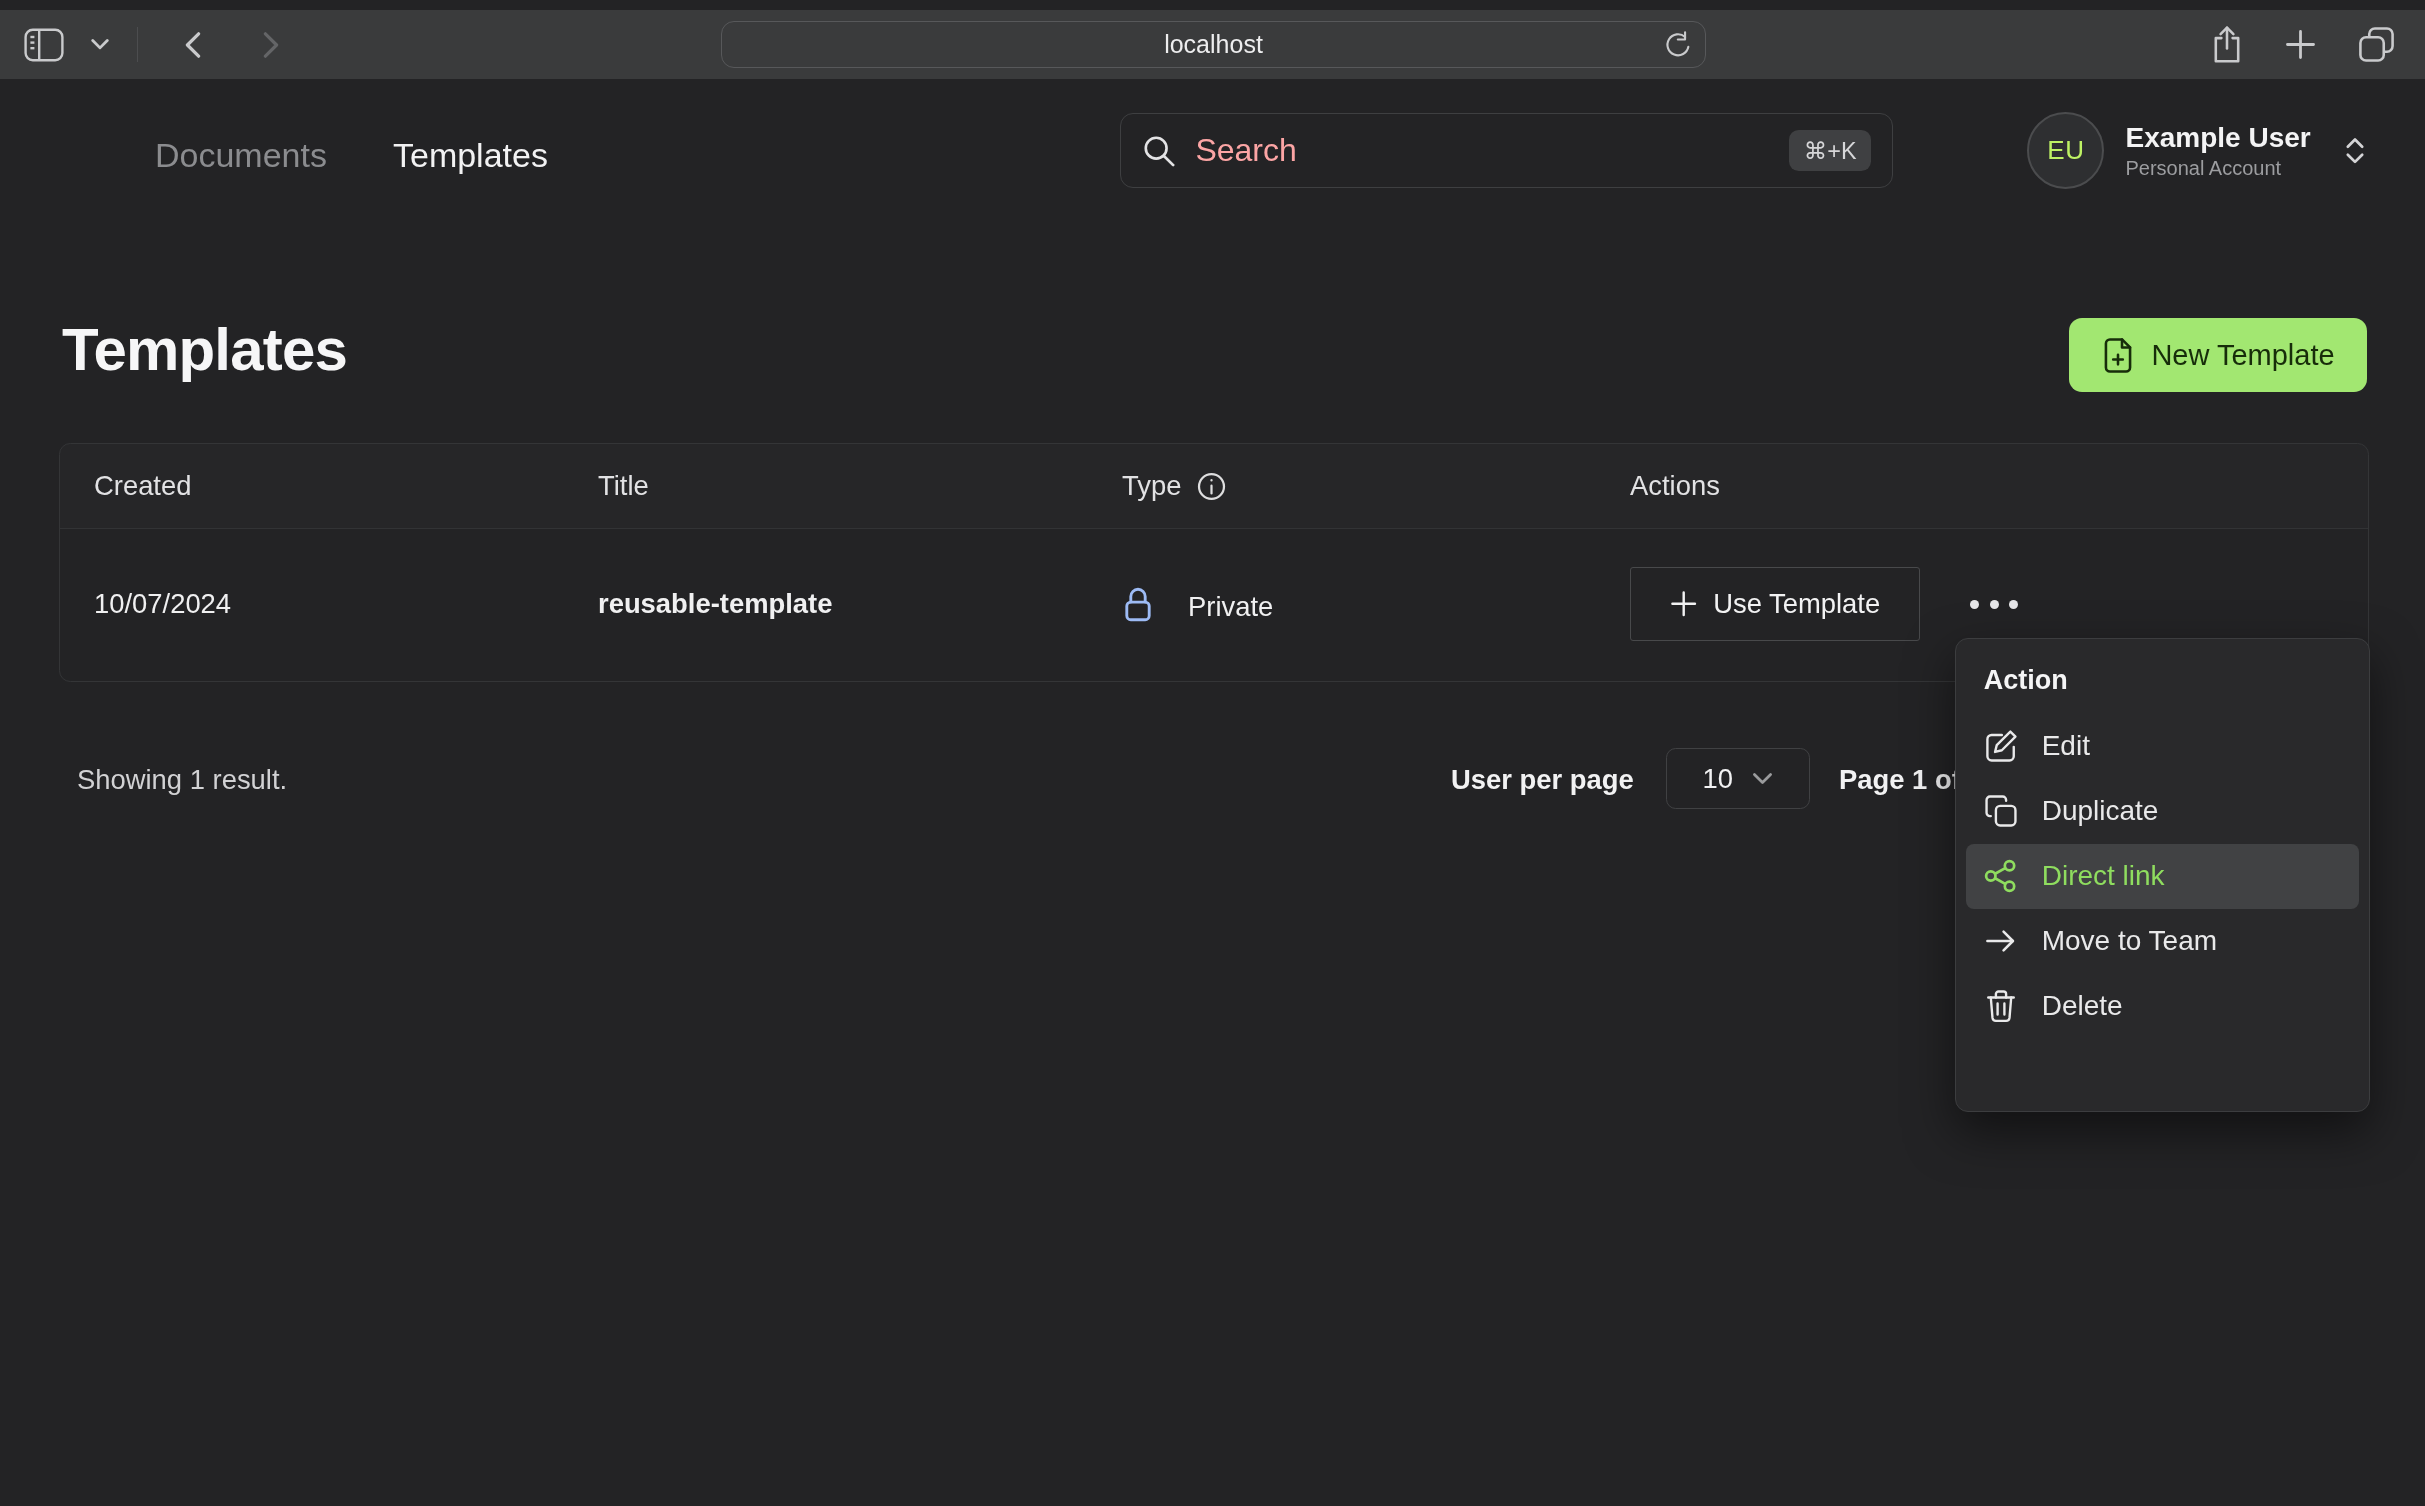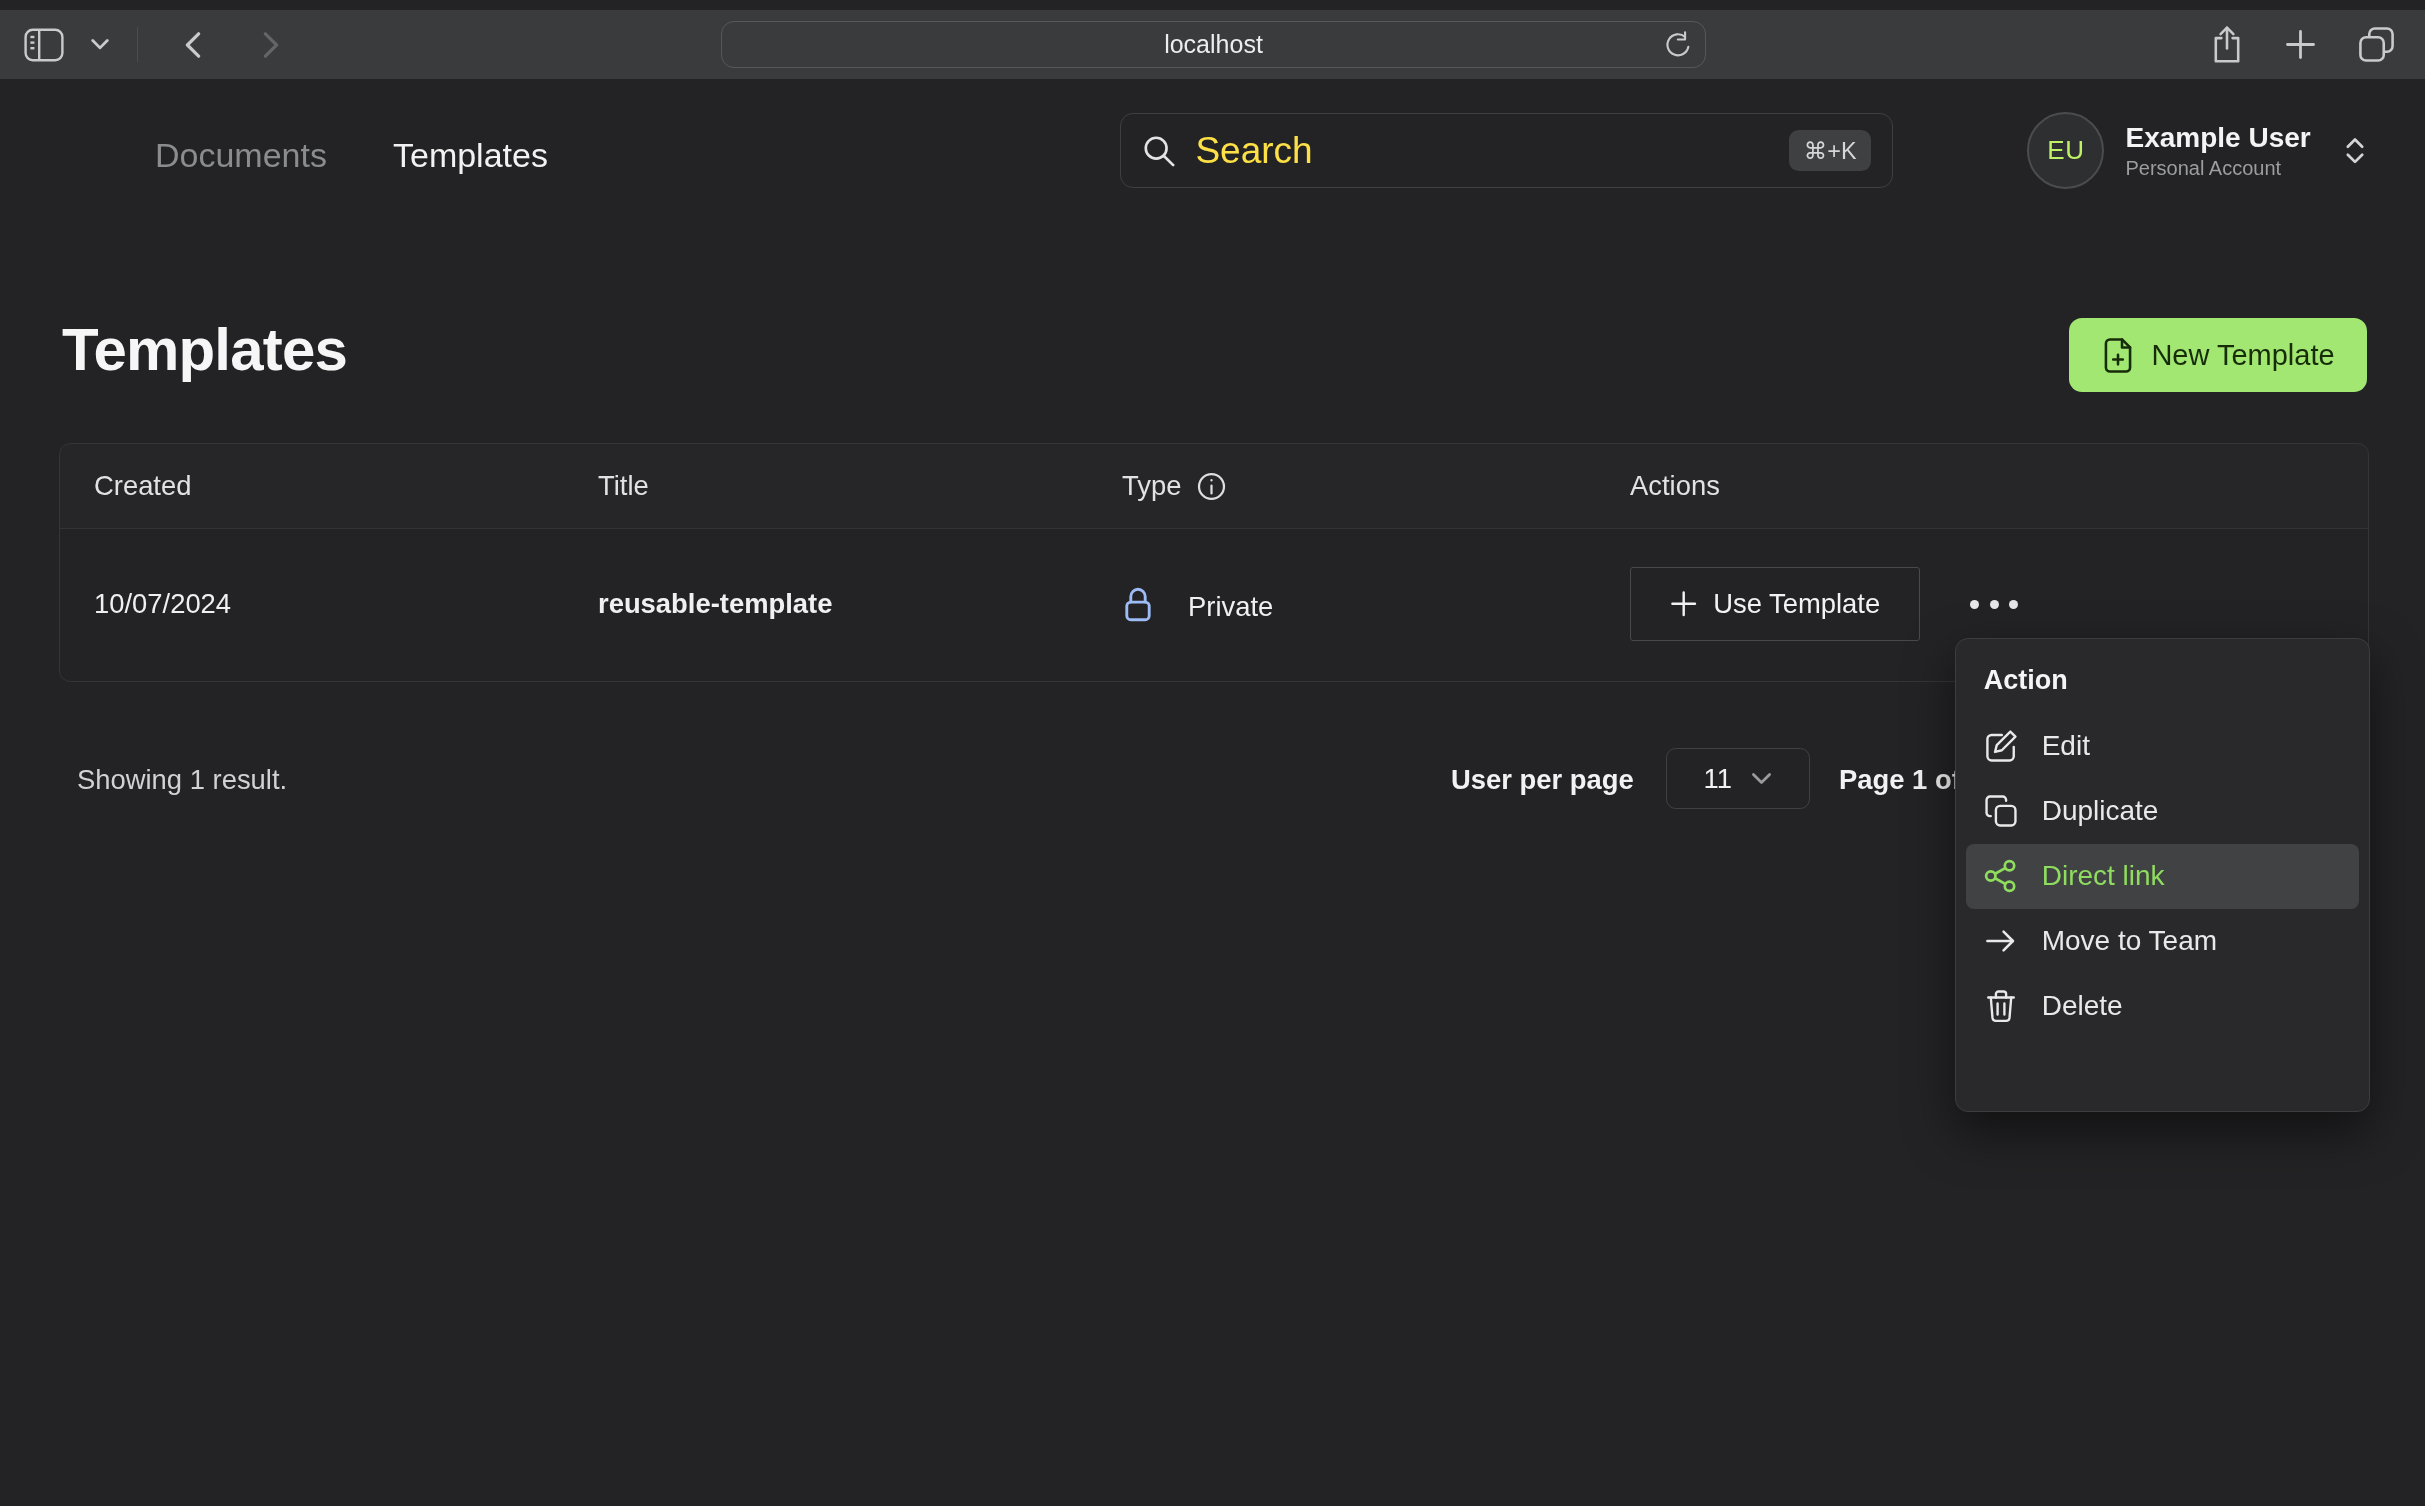--- a/index.html
+++ b/index.html
@@ -21,21 +21,21 @@
 
   
   .app-header { position:absolute; top:105px; left:60px; right:59px; height:81px; display:flex; align-items:center; }
   .brand { display:flex; align-items:center; gap:21px; }
   .brand-name { color:#fafafa; font-size:47px; font-weight:bold; letter-spacing:-0.8px; }
   .nav { display:flex; gap:66px; margin-left:95px; }
   .nav-link { font-size:34px; font-weight:500; color:#8b8c8f; text-decoration:none; cursor:pointer; }
   .nav-link.active { color:#f2f2f3; }
   .search-box { position:absolute; left:1060px; top:-1.6px; width:773px; height:75px;
     border:1.6px solid #3e3f41; border-radius:13px; display:flex; align-items:center; padding:0 21px; gap:19.4px; }
-  .search-ph { color:#fde047; font-size:37px; flex:1; }
+  .search-ph { color:#fca5a5; font-size:32px; flex:1; }
   .kbd { background:#3f4042; color:#d6d6d8; border-radius:9.7px; padding:6.5px 14.5px; font-size:23.4px; font-weight:500; }
   .user-menu { position:absolute; right:0; top:-3.2px; display:flex; align-items:center; gap:21px; cursor:pointer; }
   .avatar { width:77px; height:77px; border-radius:50%; background:#2e2f31; border:2.4px solid #4b4c4e;
     display:flex; align-items:center; justify-content:center; color:#bef264; font-size:26px; font-weight:500; letter-spacing:0.8px; }
   .user-name { color:#f4f4f5; font-size:28px; font-weight:600; line-height:1.25; }
   .user-type { color:#9c9da0; font-size:20px; line-height:1.3; }
 
   
   .page-title { position:absolute; top:305px; left:62px; color:#f6f6f7; font-size:60px; font-weight:bold; letter-spacing:-0.8px; }
   .new-template-btn { position:absolute; top:308px; left:2069px; width:298px; height:74px;
@@ -292,21 +292,21 @@
           <path d="M16 17 v13 M24 17 v13"></path>
         </svg>
       </span>
       <span>Delete</span>
     </div>
   </div>
 
   <div class="results-text">Showing 1 result.</div>
   <div class="rpp-label">User per page</div>
   <div class="rpp-select">
-    <span>11</span>
+    <span>10</span>
     <span>
       <svg width="21" height="13" viewBox="0 0 26 16" fill="none" stroke="#9a9b9d" stroke-width="3.4" stroke-linecap="round" stroke-linejoin="round">
         <path d="M3 3 L13 13 L23 3"></path>
       </svg>
     </span>
   </div>
   <div class="page-info">Page 1 of 1</div>
 
 </div>
 

